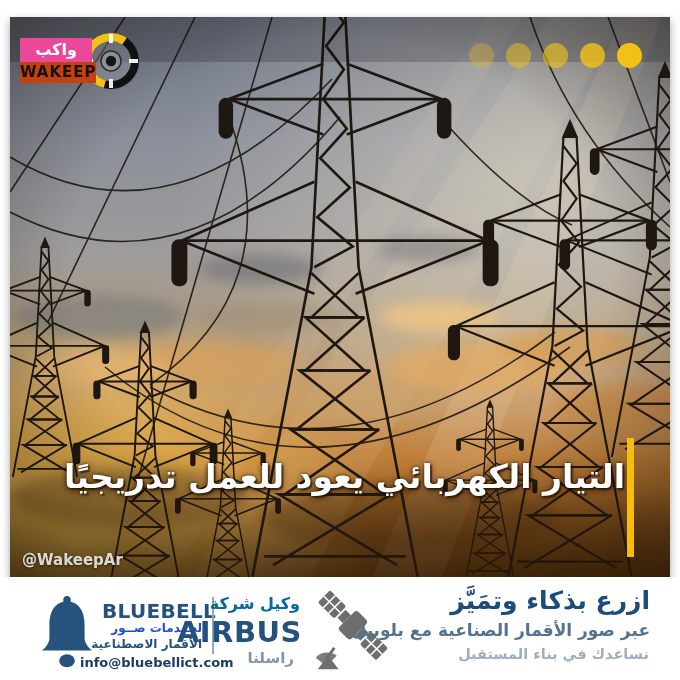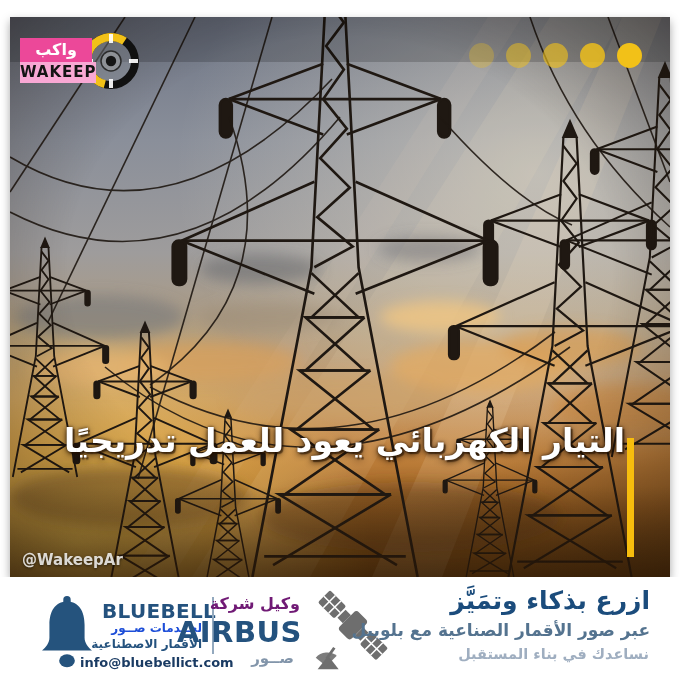--- a/index.html
+++ b/index.html
@@ -6,43 +6,43 @@
   .canvas{position:relative;width:680px;height:680px;background:#ffffff;overflow:hidden;
           font-family:"DejaVu Sans","Liberation Sans",sans-serif;}
   
   .photo{position:absolute;left:10px;top:17px;width:660px;height:560px;overflow:hidden;
          box-shadow:0 4px 9px rgba(0,0,0,.35);background:#8a8f99;}
   .photo svg{display:block;}
   
   .logo{position:absolute;left:20px;top:38px;}
   .logo-band-ar{position:absolute;left:0;top:0;width:72px;height:24px;background:#ec4899;
       color:#fff;font-size:16px;font-weight:bold;text-align:center;line-height:24px;direction:rtl;}
-  .logo-band-en{position:absolute;left:0;top:24px;width:76px;height:21px;background:#f9a8d4;
+  .logo-band-en{position:absolute;left:0;top:24px;width:76px;height:21px;background:#c2410c;
       color:#141414;font-size:15px;font-weight:800;text-align:center;line-height:21px;letter-spacing:1px;}
   .lens{position:absolute;left:62px;top:-6px;}
   
   .dots{position:absolute;left:469px;top:43px;display:flex;gap:12px;}
   .dots .dot{width:25px;height:25px;border-radius:50%;background:#f2c11c;}
   
-  .headline{position:absolute;right:55px;top:414px;direction:rtl;text-align:right;color:#ffffff;
+  .headline{position:absolute;right:55px;top:450px;direction:rtl;text-align:right;color:#ffffff;
       font-size:33px;font-weight:800;line-height:54px;white-space:nowrap;
       text-shadow:0 2px 6px rgba(35,18,2,.9),0 0 3px rgba(35,18,2,.75),2px 2px 1px rgba(35,18,2,.55);}
   .accent-bar{position:absolute;left:627px;top:438px;width:7px;height:119px;background:#f7bd0d;}
   .watermark{position:absolute;left:22px;top:551px;color:rgba(255,255,255,.82);font-size:15px;font-weight:bold;
       text-shadow:0 1px 3px rgba(0,0,0,.6);}
   
   .footer{position:absolute;left:0;top:577px;width:680px;height:103px;background:#ffffff;}
   .footer .abs{position:absolute;white-space:nowrap;}
   .bluebell-name{left:102px;top:22px;width:100px;text-align:center;font-size:20px;font-weight:800;
       color:#24527e;letter-spacing:.3px;}
   .bluebell-tag1{left:102px;top:44px;width:100px;text-align:right;direction:rtl;font-size:12px;font-weight:bold;color:#1d4ed8;}
   .bluebell-tag2{left:102px;top:60px;width:100px;direction:rtl;font-size:12px;font-weight:bold;color:#24527e;}
   .bluebell-email{left:80px;top:78px;width:130px;text-align:left;font-size:13px;font-weight:800;color:#1a3b63;}
   .divider{position:absolute;left:212px;top:20px;width:2px;height:57px;background:#93a9be;}
-  .airbus-line1{right:380px;top:17px;direction:rtl;font-size:16px;font-weight:bold;color:#701a75;}
+  .airbus-line1{right:380px;top:17px;direction:rtl;font-size:16px;font-weight:bold;color:#0369a1;}
   .airbus-name{right:378px;top:38px;font-size:29px;font-weight:800;color:#24527e;letter-spacing:.5px;}
   .airbus-contact{right:386px;top:72px;direction:rtl;font-size:15px;font-weight:bold;color:#8295aa;}
   .slogan1{right:30px;top:9px;direction:rtl;font-size:25px;font-weight:800;color:#1b4c7c;}
   .slogan2{right:30px;top:43px;direction:rtl;font-size:17px;font-weight:bold;color:#54738f;}
   .slogan3{right:31px;top:69px;direction:rtl;font-size:14.5px;font-weight:bold;color:#9faec0;}
   .bell{position:absolute;left:38px;top:19px;}
   .satellite{position:absolute;left:310px;top:10px;}
 </style>
 </head>
 <body>
@@ -199,21 +199,21 @@
 
     <div class="abs bluebell-name">BLUEBELL</div>
     <div class="abs bluebell-tag1">لخــدمات صــور</div>
     <div class="abs bluebell-tag2">الأقمار الاصطناعية</div>
     <div class="abs bluebell-email">info@bluebellict.com</div>
 
     <div class="divider"></div>
 
     <div class="abs airbus-line1">وكيل شركة</div>
     <div class="abs airbus-name">AIRBUS</div>
-    <div class="abs airbus-contact">صــور</div>
+    <div class="abs airbus-contact">راسلنا</div>
 
     <svg class="satellite" width="86" height="88" viewBox="0 0 90 92">
       <g fill="#6e6e6e" transform="rotate(45 45 40)">
         <rect x="36" y="26" width="18" height="28" rx="4"></rect>
         <rect x="28" y="34" width="8" height="12"></rect>
         <rect x="54" y="34" width="8" height="12"></rect>
         <g>
           <rect x="2" y="31" width="24" height="18" rx="2"></rect>
           <path d="M10,31 L10,49 M18,31 L18,49 M2,40 L26,40" stroke="#ffffff" stroke-width="1.6"></path>
         </g>

